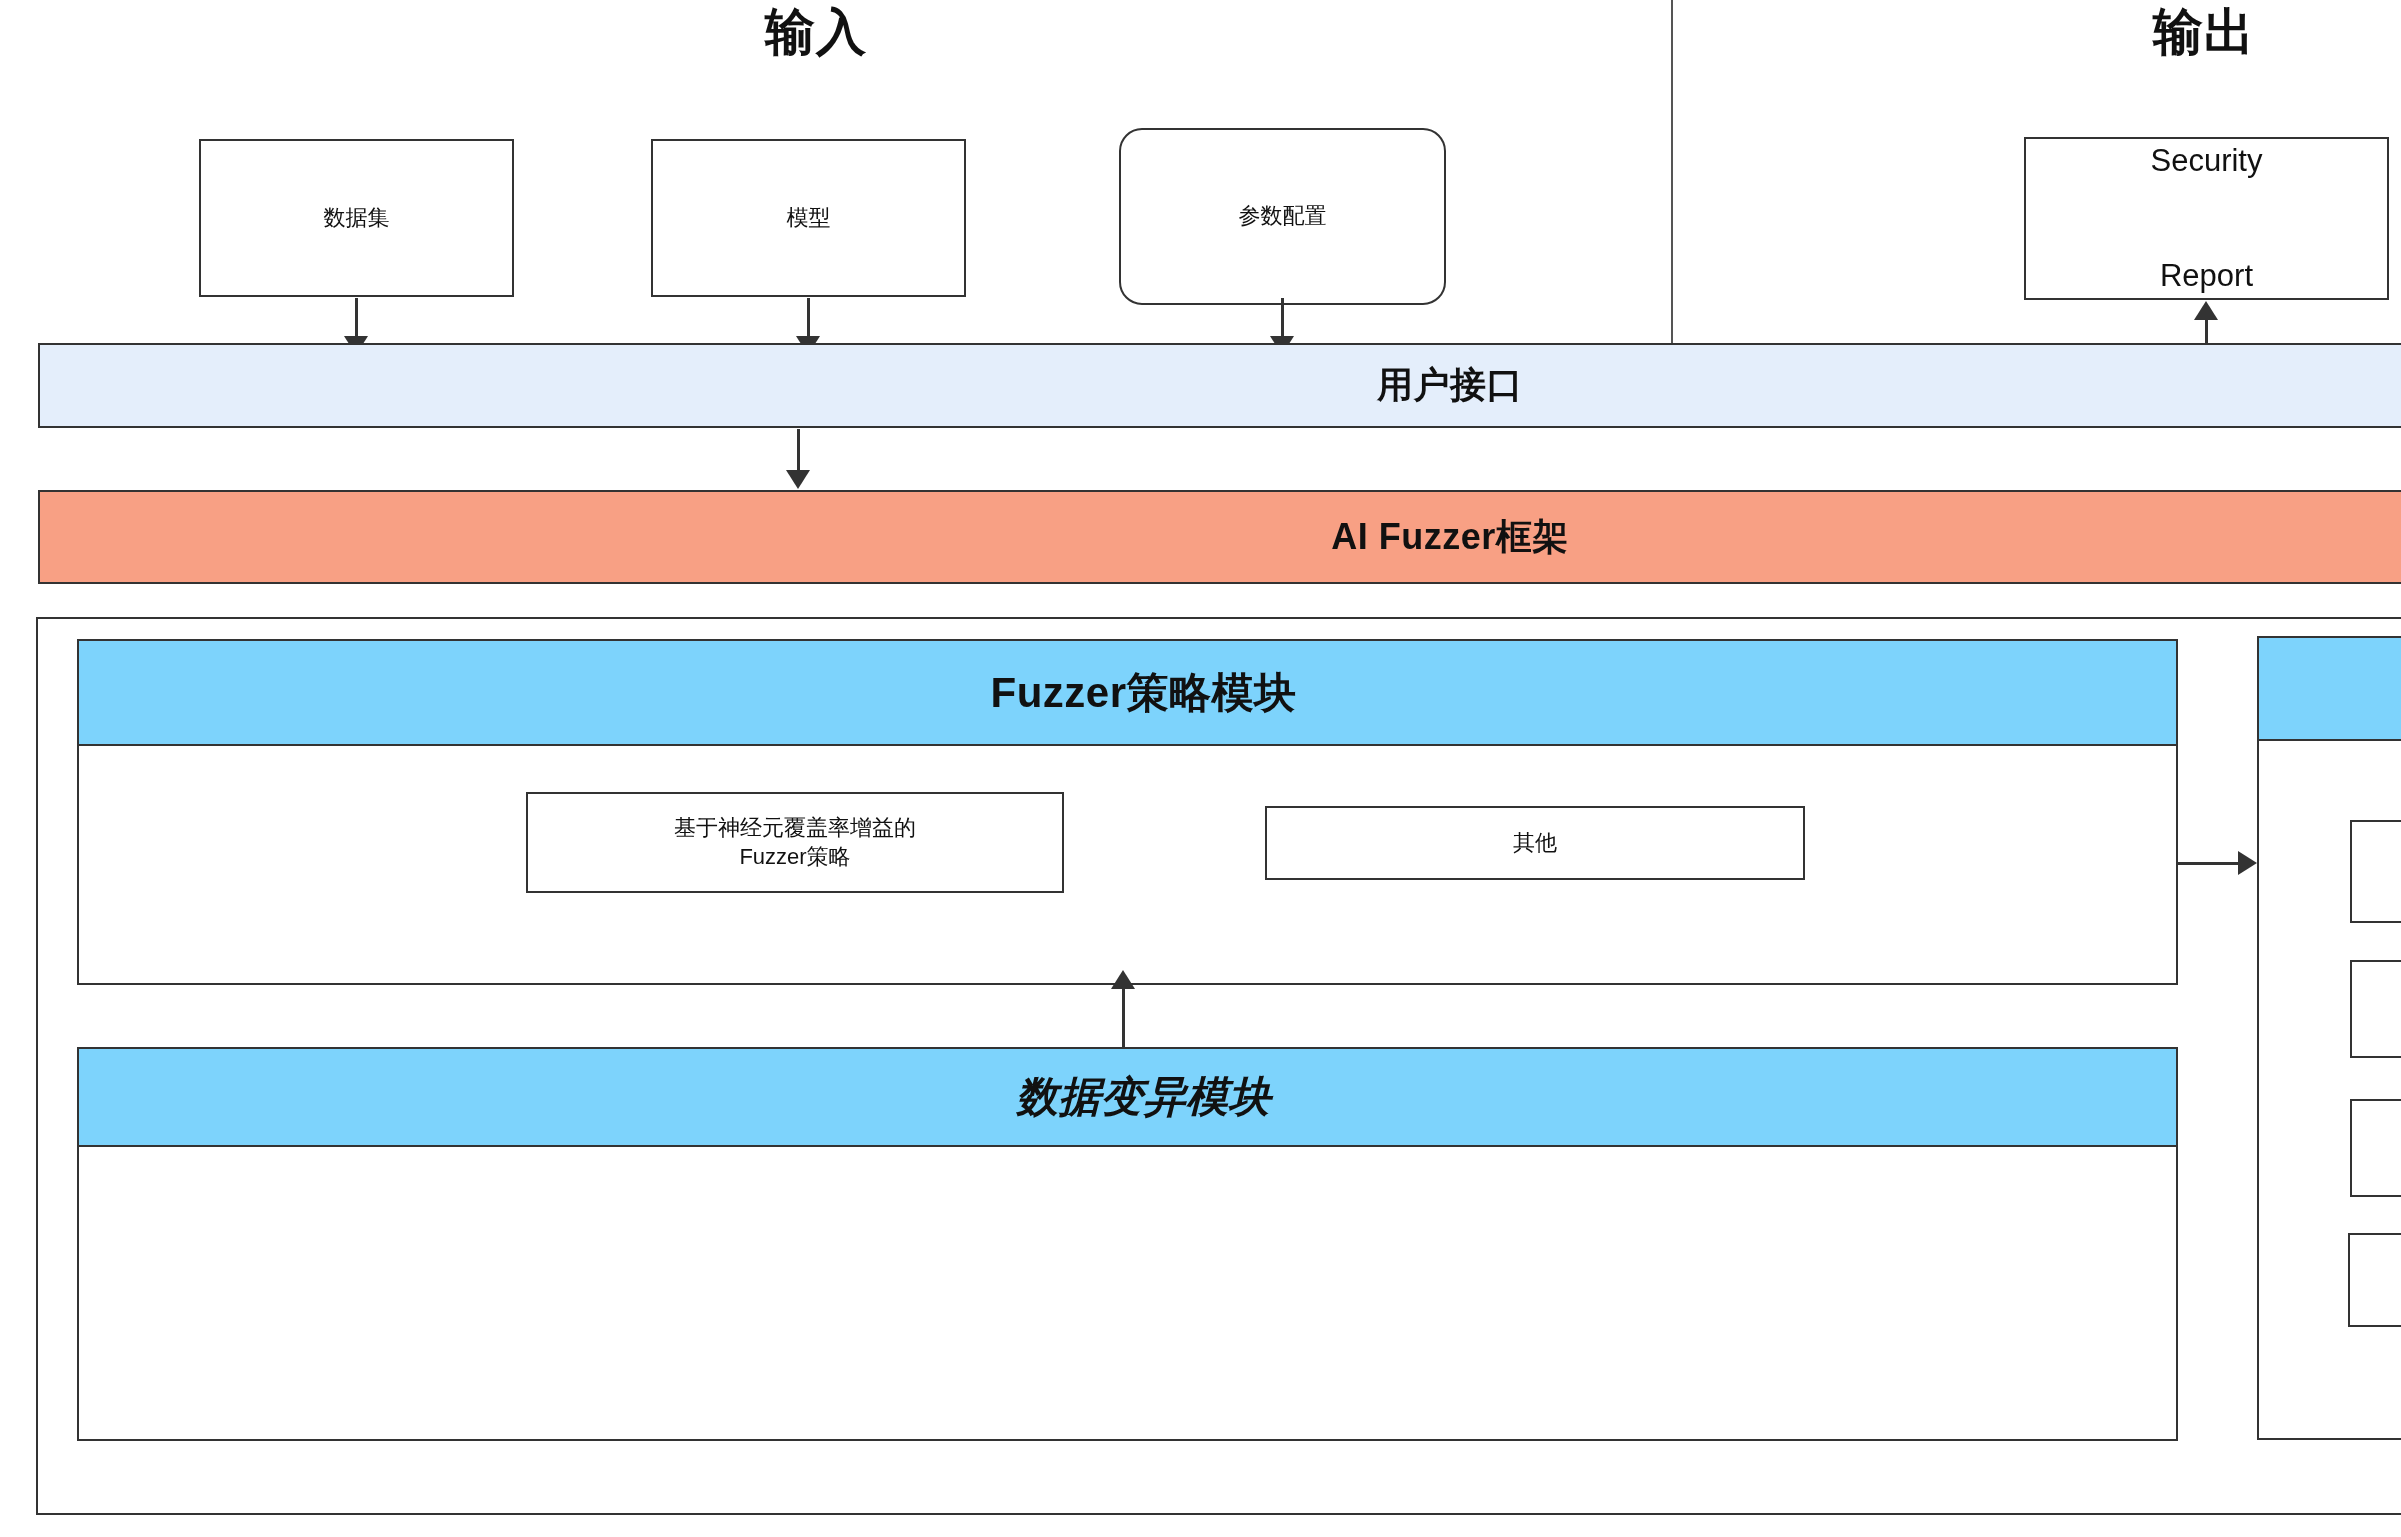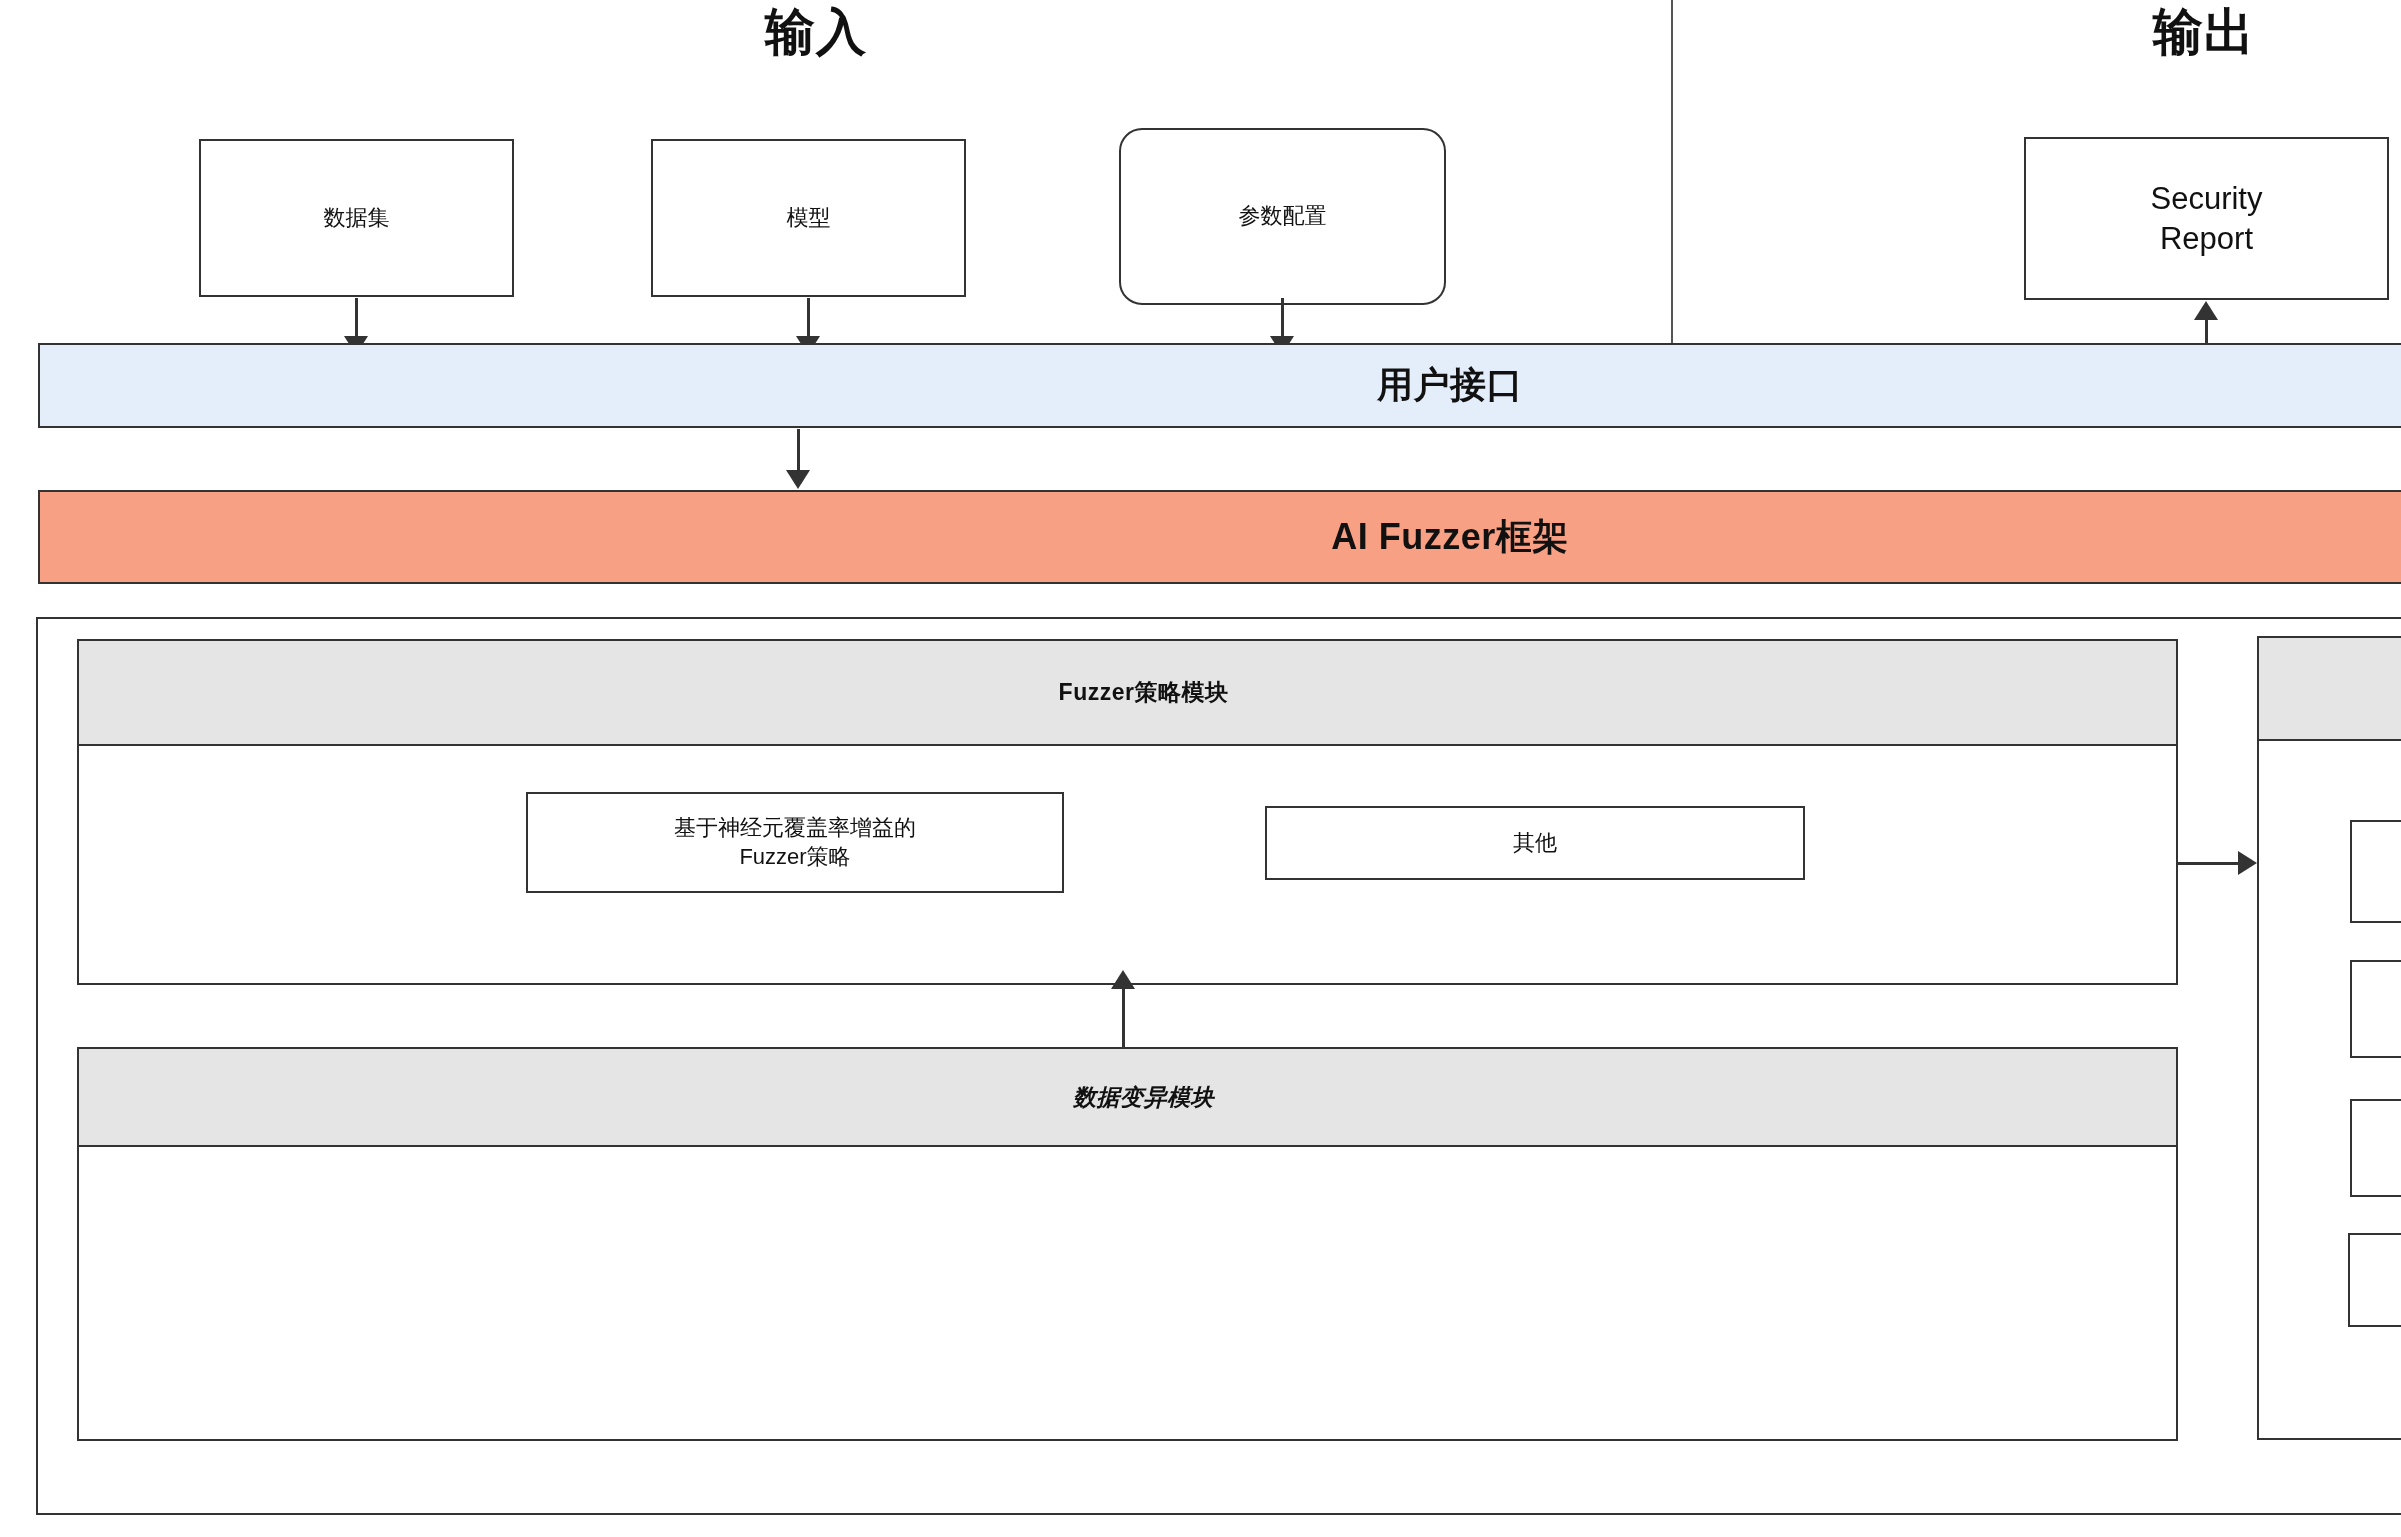--- a/index.html
+++ b/index.html
@@ -60,26 +60,26 @@
   }
   .bar-ui      { background: #e4eefb; }
   .bar-framework { background: #f8a084; }
 
   
   .panel {
     border: 2.4px solid #333333;
     background: #ffffff;
   }
   .panel-header {
-    background: #e5e5e5;
+    background: #7dd3fc;
     border-bottom: 2.4px solid #333333;
     display: flex;
     align-items: center;
     justify-content: center;
-    font-size: 23px;
+    font-size: 42px;
     font-weight: bold;
     color: #111111;
     letter-spacing: 0.5px;
     padding-left: 32px;
   }
   .panel-body {
     position: relative;
     width: 100%;
   }
 
@@ -134,21 +134,21 @@
 
   <div class="abs vline" style="left:355px; top:298px; height:41px;"></div>
   <div class="abs arrow-down" style="left:344px; top:336px;"></div>
 
   <div class="abs vline" style="left:807px; top:298px; height:41px;"></div>
   <div class="abs arrow-down" style="left:796px; top:336px;"></div>
 
   <div class="abs vline" style="left:1281px; top:298px; height:41px;"></div>
   <div class="abs arrow-down" style="left:1270px; top:336px;"></div>
 
-  <div class="abs box en" style="left:2024px; top:137px; width:365px; height:163px; flex-direction:column;">
+  <div class="abs box en" style="left:2024px; top:137px; width:365px; height:163px; flex-direction:column;justify-content:space-between;">
     <span>Security</span>
     <span>Report</span>
   </div>
 
   <div class="abs vline" style="left:2205px; top:319px; height:24px;"></div>
   <div class="abs arrow-up" style="left:2194px; top:301px;"></div>
 
   <div class="abs bar bar-ui" style="left:38px; top:343px; width:2824px; height:85px;">用户接口</div>
 
   <div class="abs vline" style="left:797px; top:429px; height:43px;"></div>

